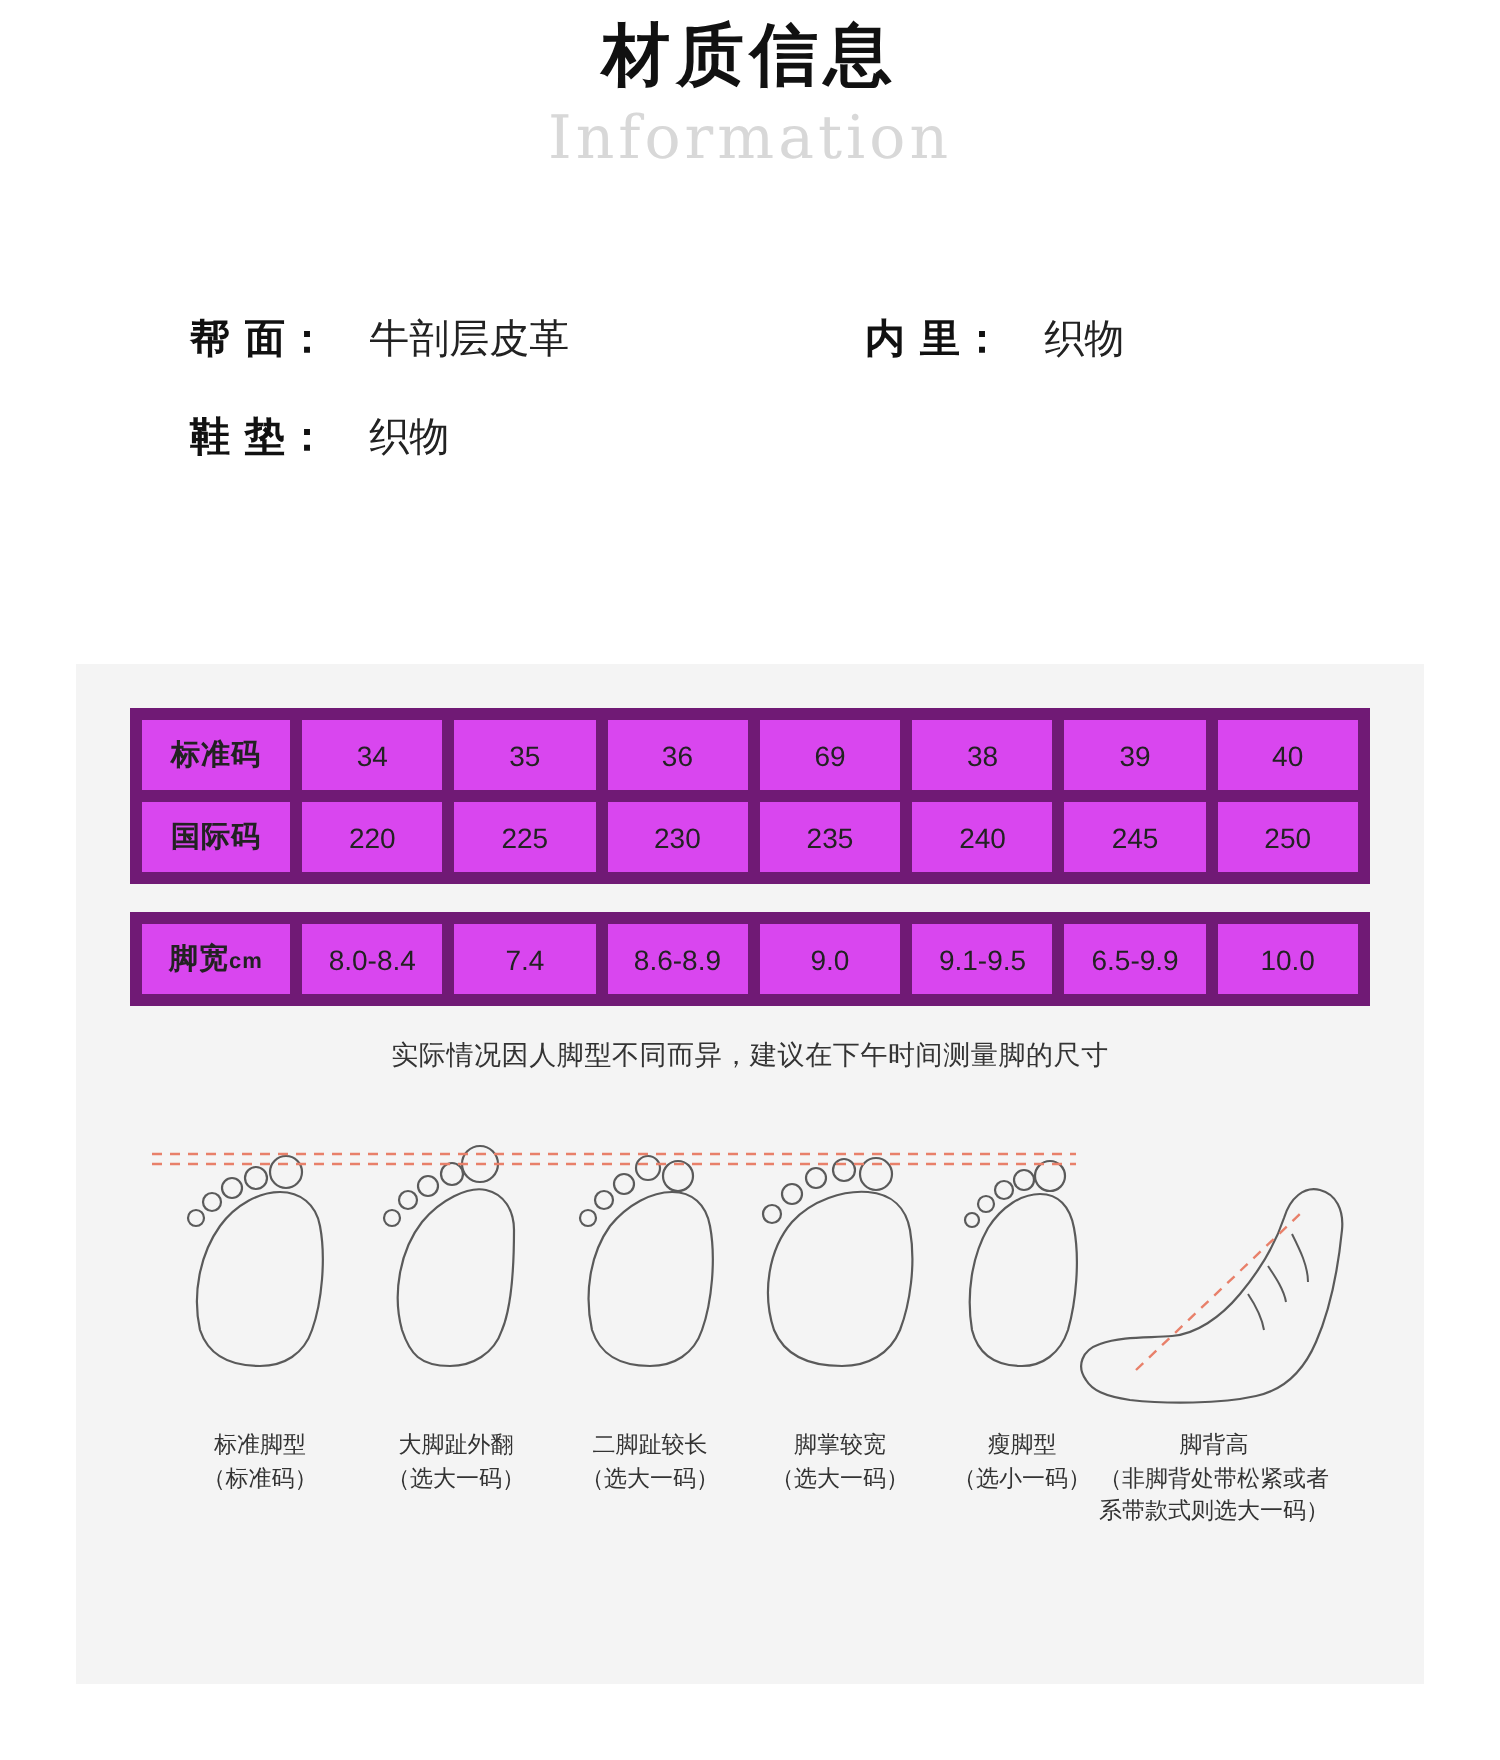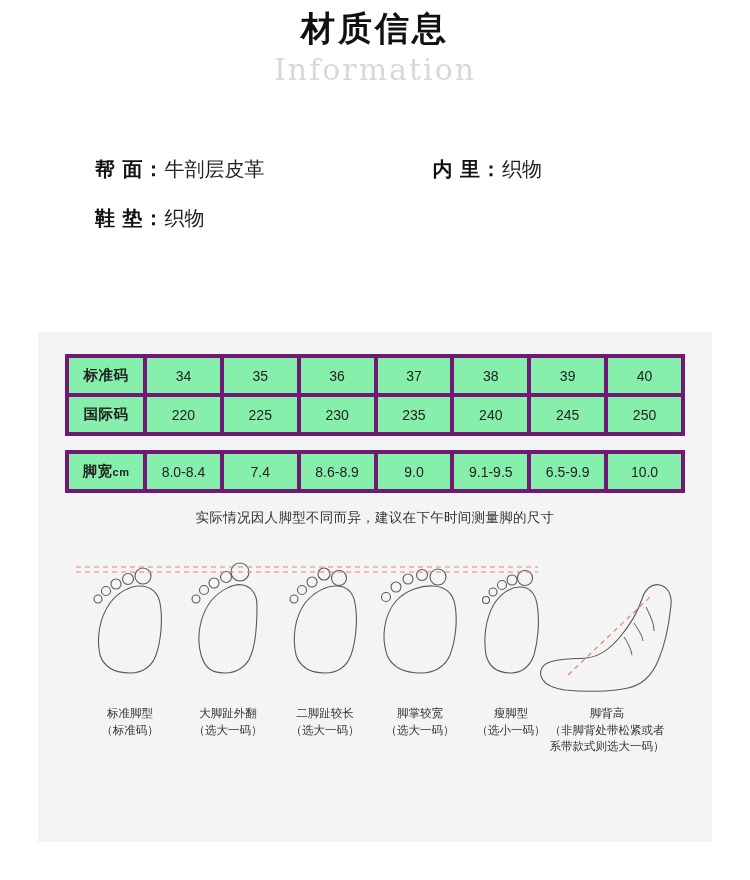--- a/index.html
+++ b/index.html
@@ -66,21 +66,21 @@
   }
   .spec-col.right { padding-left: 90px; }
   .spec-label {
     font-weight: bold;
     color: #111;
     letter-spacing: 1px;
     white-space: nowrap;
   }
   .spec-value {
     color: #222;
-    margin-left: 0;
+    margin-left: 20px;
     white-space: nowrap;
   }
 
   
   .panel {
     position: absolute;
     left: 38px;
     top: 332px;
     width: 674px;
     height: 510px;
@@ -90,26 +90,26 @@
   
   .table-wrap {
     padding: 22px 27px 0 27px;
   }
   table.size {
     border-collapse: collapse;
     width: 620px;
     table-layout: fixed;
   }
   table.size td {
-    border: 4px solid #701a75;
+    border: 6px solid #701a75;
     text-align: center;
     font-size: 14px;
     height: 33px;
     color: #222;
-    background: #86efac;
+    background: #d946ef;
   }
   table.size td.head {
     width: 72px;
     font-weight: bold;
     font-size: 14.5px;
     letter-spacing: 0.5px;
   }
   table.size td.head .unit {
     font-size: 11px;
     font-weight: bold;
@@ -184,21 +184,21 @@
 
     <div class="table-wrap">
 
       <table class="size">
         <tbody>
             <tr>
           <td class="head">标准码</td>
           <td>34</td>
           <td>35</td>
           <td>36</td>
-          <td>37</td>
+          <td>69</td>
           <td>38</td>
           <td>39</td>
           <td>40</td>
         </tr>
         <tr>
           <td class="head">国际码</td>
           <td>220</td>
           <td>225</td>
           <td>230</td>
           <td>235</td>

